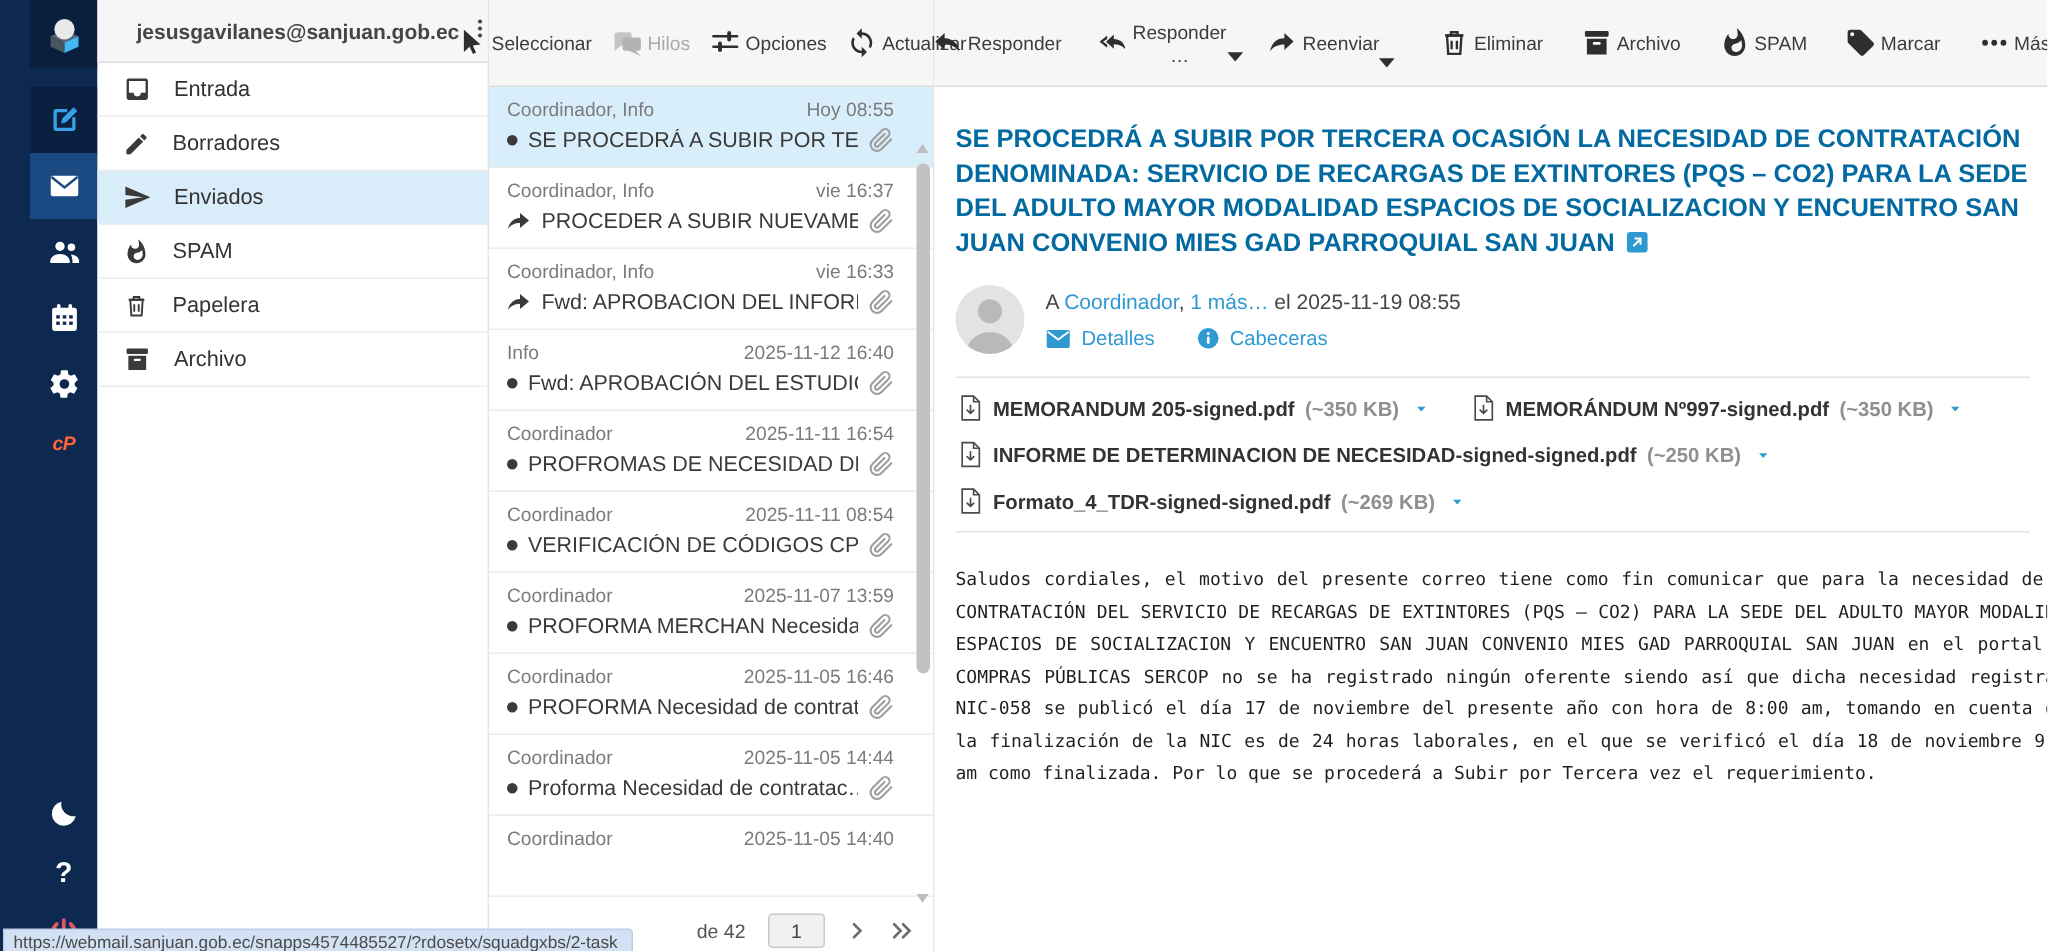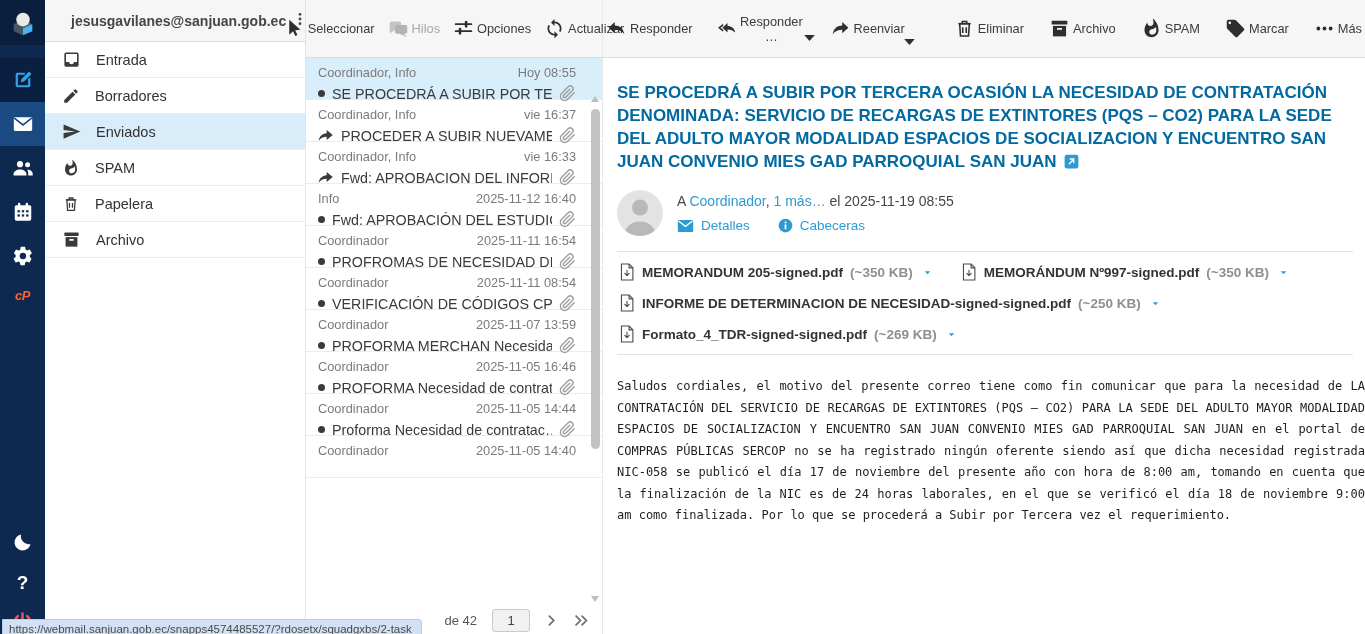--- a/index.html
+++ b/index.html
@@ -1,20 +1,20 @@
 <!DOCTYPE html>
 <html><head>
 <meta charset="utf-8">
 <style>
   html,body{margin:0;padding:0;background:#fff;}
   body{width:1365px;height:634px;overflow:hidden;font-family:"Liberation Sans",sans-serif;-webkit-font-smoothing:antialiased;}
   .app{position:relative;display:flex;width:1365px;height:634px;background:#fff;overflow:hidden;}
 
   
-  .rail{width:45px;flex-shrink:0;background:#0e2950;display:flex;flex-direction:column;}
+  .rail{width:45px;flex-shrink:0;background:#0e2950;display:flex;flex-direction:column;padding-left:20px;}
   .rail-logo{width:45px;height:45px;background:#0a1f3e;display:flex;align-items:center;justify-content:center;}
   .rail-btn{width:45px;height:44px;display:flex;align-items:center;justify-content:center;border:none;background:transparent;cursor:pointer;padding:0;}
   .rail-btn.compose{background:#0a2040;margin-top:13px;}
   .rail-btn.active{background:#1b4a82;}
   .rail-cp{font-style:italic;font-weight:bold;color:#ff6333;font-size:13px;letter-spacing:-.5px;}
   .rail-help{color:#fff;font-size:19px;font-weight:bold;}
   .rail-spacer{flex:1;}
   .rail-bottom{display:flex;flex-direction:column;align-items:center;margin-bottom:-8px;}
 
   
@@ -30,42 +30,42 @@
   .listpane{width:296px;flex-shrink:0;position:relative;display:flex;flex-direction:column;border-right:1px solid #e8e8e8;background:#fff;}
   .list-toolbar{height:58px;box-sizing:border-box;background:#f6f6f6;border-bottom:1px solid #dcdcdc;display:flex;align-items:center;justify-content:center;gap:7px;}
   .tbtn{position:relative;display:flex;flex-direction:row;align-items:center;gap:3px;font-size:12.8px;color:#3c3c3c;background:none;border:none;padding:2px 3px;cursor:pointer;font-family:inherit;}
   .tbtn svg{width:21px;height:21px;}
   .tbtn.disabled{color:#a9a9a9;}
   .tb-caret{position:absolute;right:-12px;top:15px;}
   .searchrow{height:36px;box-sizing:border-box;display:flex;align-items:center;gap:8px;padding:0 10px;border-bottom:1px solid #e5e5e5;}
   .search-input{flex:1;border:none;outline:none;font-size:14px;color:#333;font-family:inherit;min-width:0;background:transparent;}
   .search-input::placeholder{color:#8d8d8d;}
   .rows{flex:1;overflow:hidden;}
-  .msg-row{height:42px;box-sizing:border-box;padding:7px 26px 0 12px;border-bottom:1px solid #ececec;cursor:pointer;}
+  .msg-row{height:54px;box-sizing:border-box;padding:7px 26px 0 12px;border-bottom:1px solid #ececec;cursor:pointer;}
   .msg-row.selected{background:#d9eefb;}
   .msg-top{display:flex;justify-content:space-between;font-size:12.8px;color:#7b7b7b;margin-bottom:5px;}
   .msg-sub{display:flex;align-items:center;gap:7px;font-size:14.3px;color:#3a3a3a;}
   .msg-subject{flex:1;white-space:nowrap;overflow:hidden;}
   .dot{width:7px;height:7px;border-radius:50%;background:#3a3a3a;display:none;flex-shrink:0;}
   .fwd{display:none;flex-shrink:0;}
   .flag-unread .dot{display:inline-block;}
   .flag-forwarded .fwd{display:inline-block;}
   .clip{flex-shrink:0;}
   .pager{height:28px;box-sizing:border-box;display:flex;align-items:center;justify-content:flex-end;gap:15px;padding:0 12px;font-size:13px;color:#555;background:#fff;}
   .pagebox{min-width:36px;height:21px;border:1px solid #c9c9c9;border-radius:3px;background:#f1f1f1;display:flex;align-items:center;justify-content:center;font-size:13px;color:#444;cursor:pointer;}
   .pager-btn{border:none;background:none;padding:0;cursor:pointer;display:flex;align-items:center;}
   .sb{position:absolute;right:2px;top:96px;bottom:32px;width:9px;}
   .sb-up{position:absolute;top:0;left:0;width:0;height:0;border-left:4.5px solid transparent;border-right:4.5px solid transparent;border-bottom:6px solid #bdbdbd;}
   .sb-thumb{position:absolute;top:13px;left:0;right:0;height:340px;background:#c2c2c2;border-radius:5px;}
   .sb-down{position:absolute;bottom:0;left:0;width:0;height:0;border-left:4.5px solid transparent;border-right:4.5px solid transparent;border-top:6px solid #bdbdbd;}
 
   
   .reader{flex:1;min-width:0;display:flex;flex-direction:column;background:#fff;}
   .reader-toolbar{height:58px;box-sizing:border-box;background:#f6f6f6;border-bottom:1px solid #dcdcdc;display:flex;align-items:center;justify-content:center;gap:19px;}
-  .reader-toolbar .grp{margin-left:24px;}
+  .reader-toolbar .grp{margin-left:14px;}
   .reader-body-wrap{flex:1;overflow:hidden;padding:0 12px 0 14px;}
   .subject{font-size:17px;line-height:23px;font-weight:700;color:#0369a1;margin:23px 0 0 0;}
   .extlink{display:inline-flex;vertical-align:-2px;margin-left:7px;}
   .sender{display:flex;gap:14px;margin:17px 0 0 0;}
   .avatar{width:46px;height:46px;border-radius:50%;background:#e3e3e3;flex-shrink:0;overflow:hidden;display:flex;align-items:flex-end;justify-content:center;}
   .sender-lines{padding-top:3px;}
   .to-line{font-size:14px;color:#454545;}
   .to-line a{color:#2f9ad2;text-decoration:none;cursor:pointer;}
   .sender-actions{display:flex;gap:28px;margin-top:9px;}
   .sact{display:flex;align-items:center;gap:7px;font-size:13.5px;color:#2f9ad2;cursor:pointer;border:none;background:none;padding:0;font-family:inherit;}

